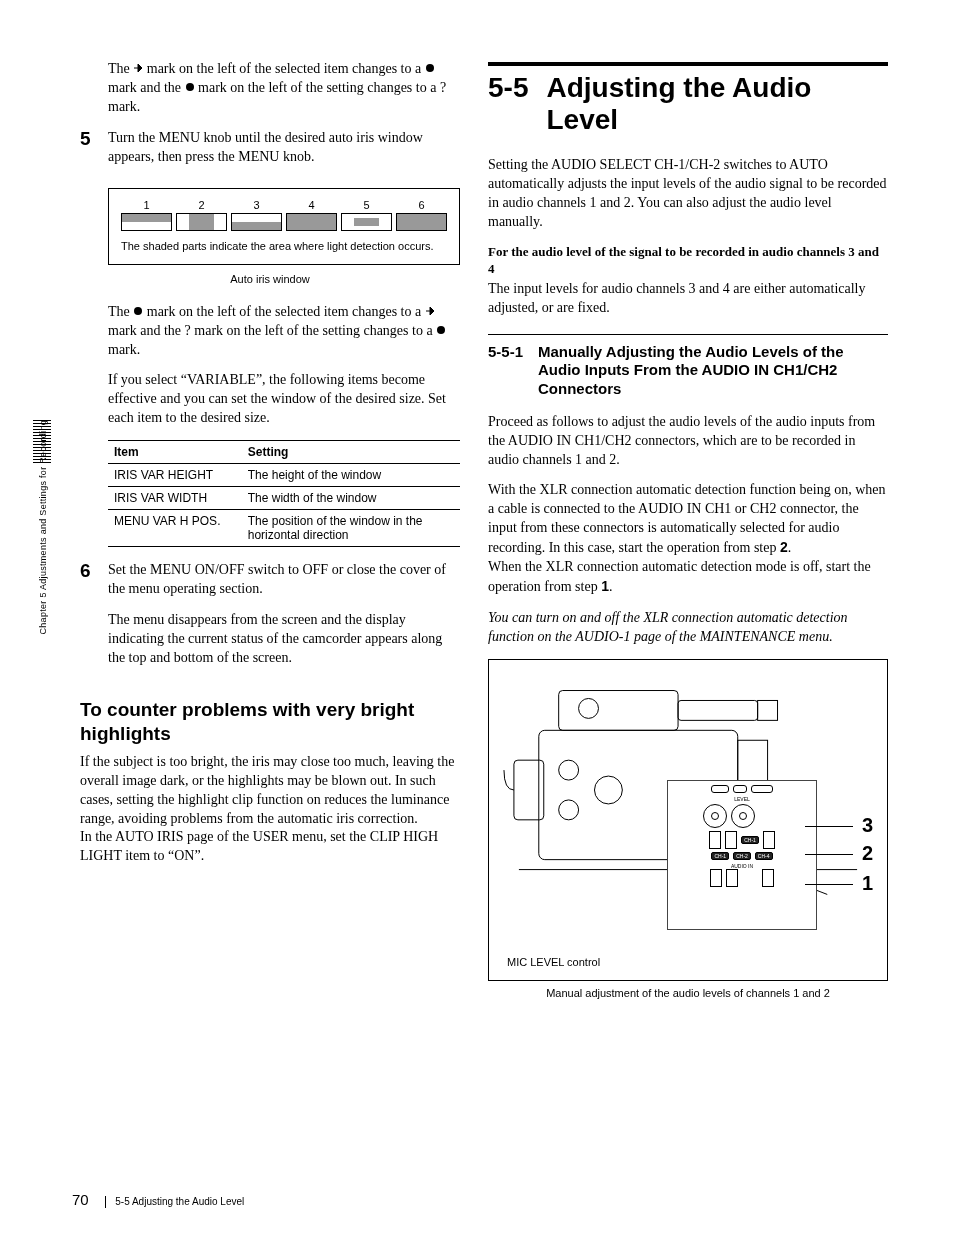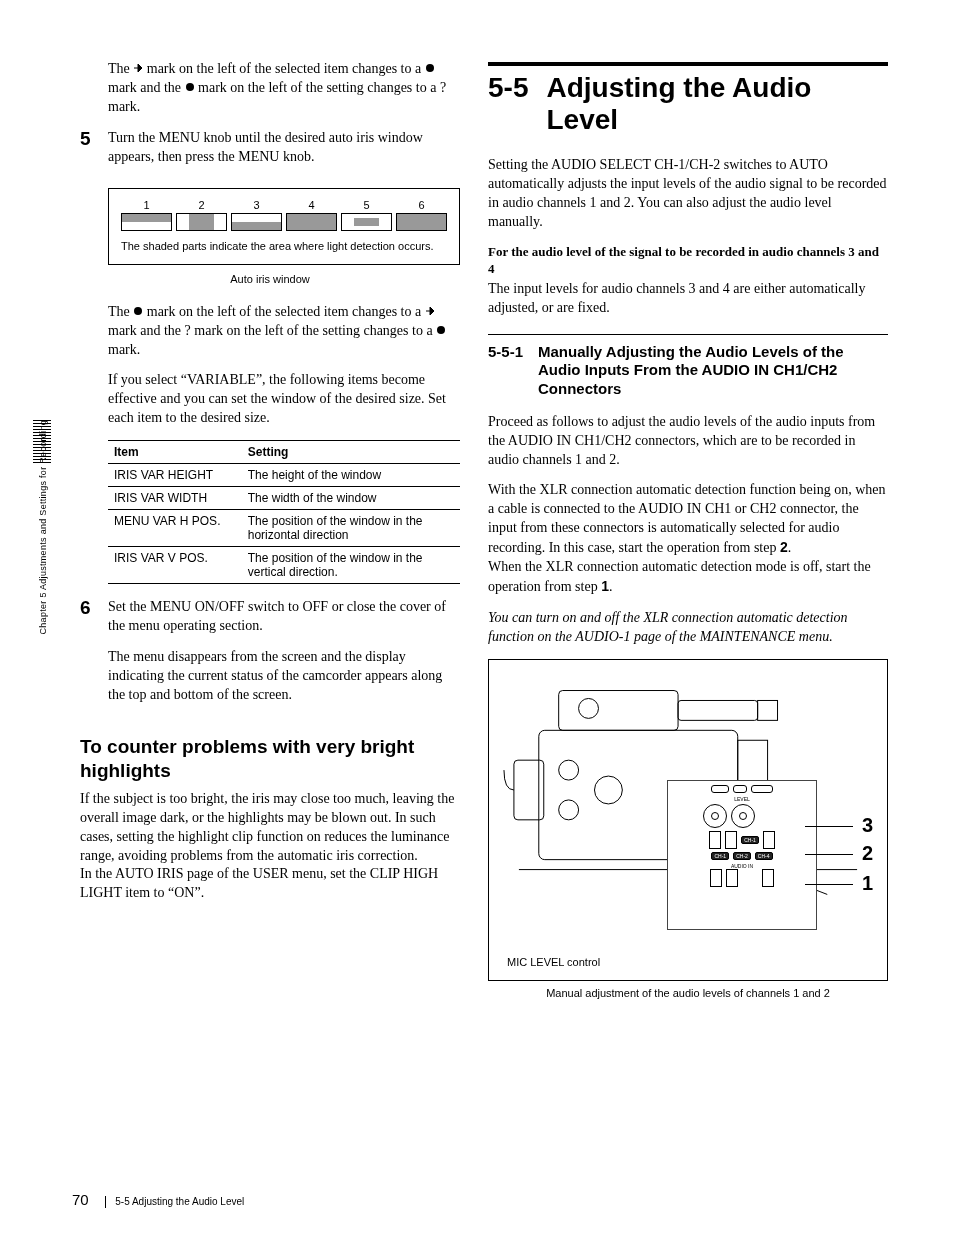--- a/index.html
+++ b/index.html
@@ -371,24 +371,20 @@
               <td>The height of the window</td>
             </tr>
         <tr>
               <td>IRIS VAR WIDTH</td>
               <td>The width of the window</td>
             </tr>
         <tr>
               <td>MENU VAR H POS.</td>
               <td>The position of the window in the horizontal direction</td>
             </tr>
-        <tr>
-              <td>IRIS VAR V POS.</td>
-              <td>The position of the window in the vertical direction.</td>
-            </tr>
       </tbody>
         </table>
 
       <div class="step">
         <div class="step-num">6</div>
         <div class="step-body">
           <p>Set the MENU ON/OFF switch to OFF or close the cover of the menu operating section.</p>
           <p>The menu disappears from the screen and the display indicating the current status of the camcorder appears along the top and bottom of the screen.</p>
         </div>
       </div>

